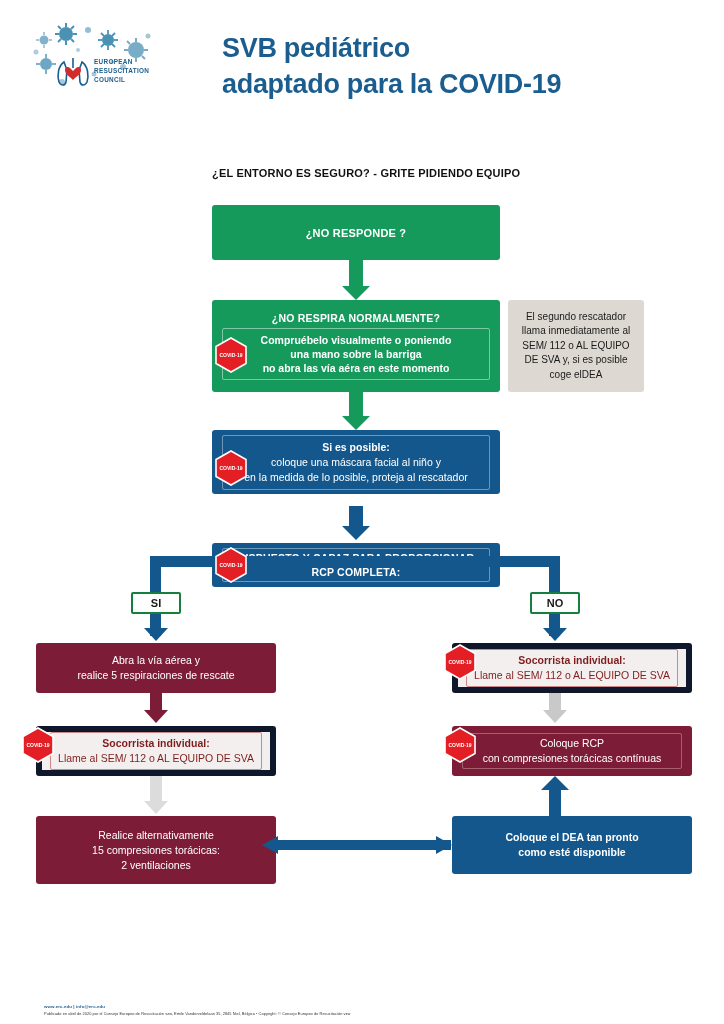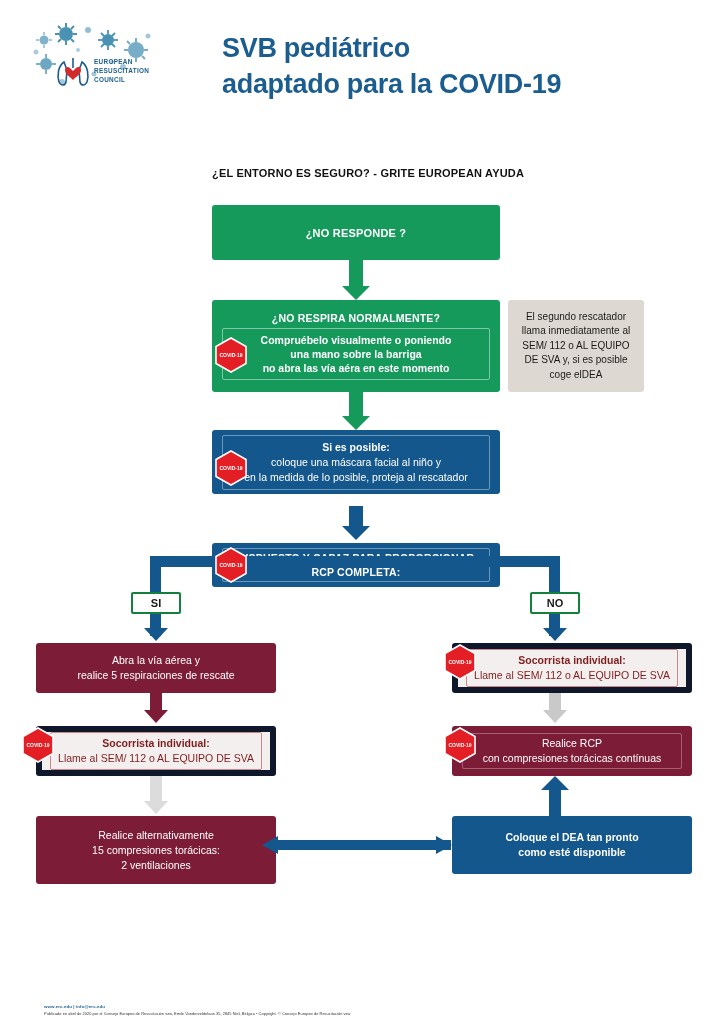--- a/index.html
+++ b/index.html
@@ -146,21 +146,21 @@
         <text x="66" y="60">COUNCIL</text>
       </g>
     </svg>
   </div>
 
   <div class="title">
     <div class="title-line">SVB pediátrico</div>
     <div class="title-line">adaptado para la COVID-19</div>
   </div>
 
-  <div class="qlabel" style="left:212px; top:167px;">¿EL ENTORNO ES SEGURO? - GRITE EUROPEAN AYUDA</div>
+  <div class="qlabel" style="left:212px; top:167px;">¿EL ENTORNO ES SEGURO? - GRITE PIDIENDO EQUIPO</div>
 
   <div class="box green" style="left:212px; top:205px; width:288px; height:55px;">
     <div class="txt cap" style="font-size:11px;">¿NO RESPONDE ?</div>
   </div>
 
   <div class="conn">
     <div class="vline" style="left:349px; top:260px; width:14px; height:28px; background:#159a5c;"></div>
     <div class="arrowhead" style="left:342px; top:286px; border-left:14px solid transparent; border-right:14px solid transparent; border-top:14px solid #159a5c;"></div>
   </div>
 
@@ -299,21 +299,21 @@
   </div>
 
   <div class="conn">
     <div class="vline" style="left:549px; top:693px; width:12px; height:19px; background:#c9c9c9;"></div>
     <div class="arrowhead" style="left:543px; top:710px; border-left:12px solid transparent; border-right:12px solid transparent; border-top:13px solid #c9c9c9;"></div>
   </div>
 
   <div class="box darkred" style="left:452px; top:726px; width:240px; height:50px;">
     <div class="txt">
       <div class="inner-outline" style="border-color:rgba(255,255,255,0.30); padding:2px 6px;">
-        <div style="font-size:10.5px; line-height:15px;">Realice RCP</div>
+        <div style="font-size:10.5px; line-height:15px;">Coloque RCP</div>
         <div style="font-size:10.5px; line-height:15px;">con compresiones torácicas contínuas</div>
       </div>
     </div>
   </div>
   <div class="covid" style="left:443px; top:727px;">
     <svg viewBox="0 0 34 36">
         <polygon points="17,1 32,9.5 32,26.5 17,35 2,26.5 2,9.5" fill="#e31e24" stroke="#ffffff" stroke-width="1.6"></polygon>
         <text x="17" y="20" text-anchor="middle" fill="#ffffff" font-family="Liberation Sans, sans-serif" font-size="5" font-weight="bold">COVID-19</text>
       </svg>
   </div>

